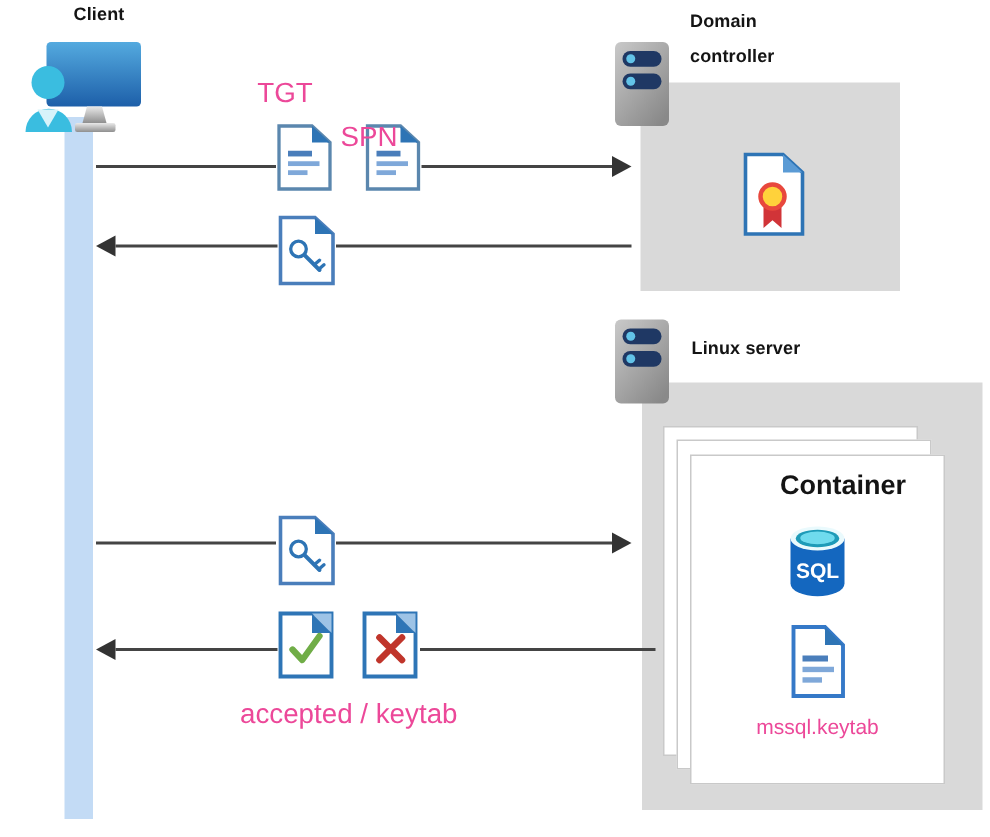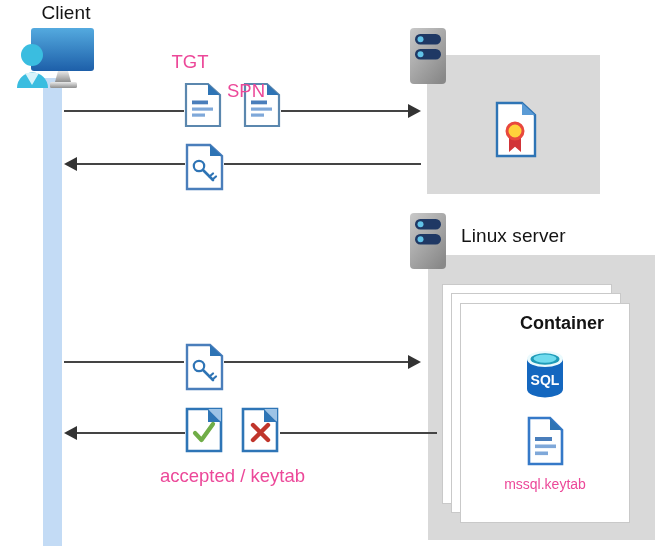--- a/index.html
+++ b/index.html
@@ -1,21 +1,21 @@
 <!DOCTYPE html>
 <html><head>
 <meta charset="utf-8">
 <style>
   html,body{margin:0;padding:0;background:#fff;}
   .stage{
     position:relative;width:660px;height:558px;background:#ffffff;overflow:hidden;
     font-family:"Liberation Sans", sans-serif;
   }
   .abs{position:absolute;}
-  .title{font-weight:400;font-size:19px;color:#141414;letter-spacing:0.1px;}
+  .title{font-weight:700;font-size:12px;color:#141414;letter-spacing:0.1px;}
   .gray-label{font-size:18.5px;color:#ec4899;}
   .center{text-align:center;}
   .lifeline{background:#c3dbf5;z-index:0;}
   .box{background:#d9d9d9;z-index:1;}
   .aline{height:2px;background:#444;z-index:2;}
   .ahead-right{width:0;height:0;border-left:13px solid #333;border-top:7px solid transparent;border-bottom:7px solid transparent;z-index:2;}
   .ahead-left{width:0;height:0;border-right:13px solid #333;border-top:7px solid transparent;border-bottom:7px solid transparent;z-index:2;}
   .card{width:170px;height:220px;background:#ffffff;border:1.4px solid #c9c9c9;box-sizing:border-box;z-index:3;}
   .icon{z-index:4;}
   .label{z-index:5;}
@@ -97,20 +97,22 @@
       </linearGradient>
     </defs>
     <rect x="1" y="1" width="36" height="56" rx="4" fill="url(#gSrv1)"></rect>
     <rect x="6" y="7" width="26" height="10.5" rx="5.2" fill="#1f3864"></rect>
     <rect x="6" y="22" width="26" height="10.5" rx="5.2" fill="#1f3864"></rect>
     <circle cx="11.5" cy="12.2" r="3" fill="#62c3e8"></circle>
     <circle cx="11.5" cy="27.2" r="3" fill="#62c3e8"></circle>
   </svg>
 
   <div class="abs label" style="left:460px;top:3px;width:170px;line-height:23px;">
+    <div class="title">Domain</div>
+    <div class="title">controller</div>
   </div>
 
   <svg class="abs icon" style="left:495px;top:101px;" width="42" height="57" viewBox="0 0 42 57">
     <path d="M2 2 H27 L40 14 V55 H2 Z" fill="#fff" stroke="#2e74b5" stroke-width="2.4"></path>
     <path d="M27 2 V14 H40 Z" fill="#5b9bd5"></path>
     <path d="M14 37 H26 V51 L20 45.8 L14 51 Z" fill="#d13438"></path>
     <circle cx="20" cy="30" r="8" fill="#ffd23b" stroke="#e8483d" stroke-width="3"></circle>
   </svg>
 
   <div class="abs box" style="left:428px;top:255px;width:227px;height:285px;"></div>

